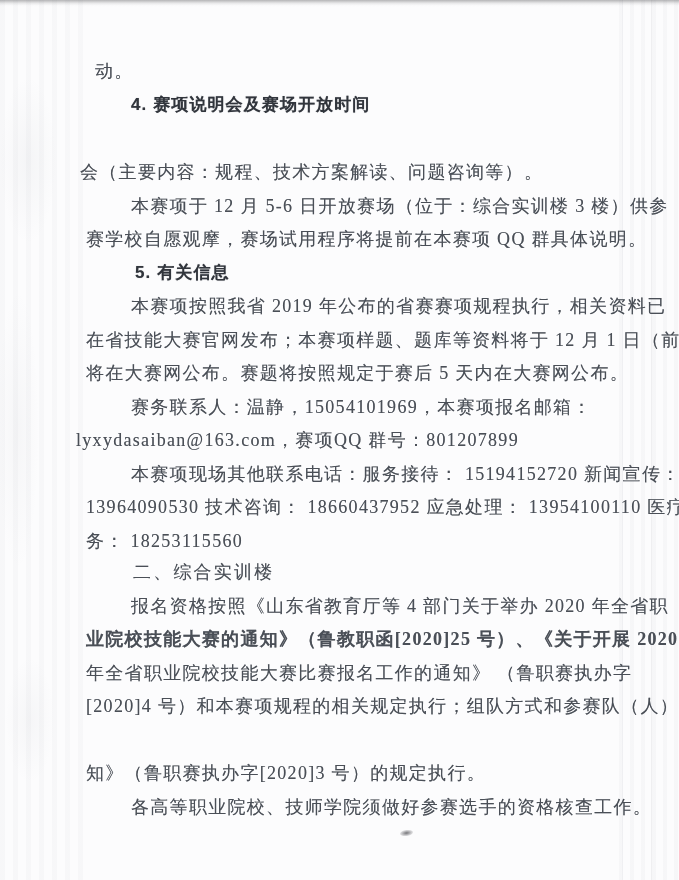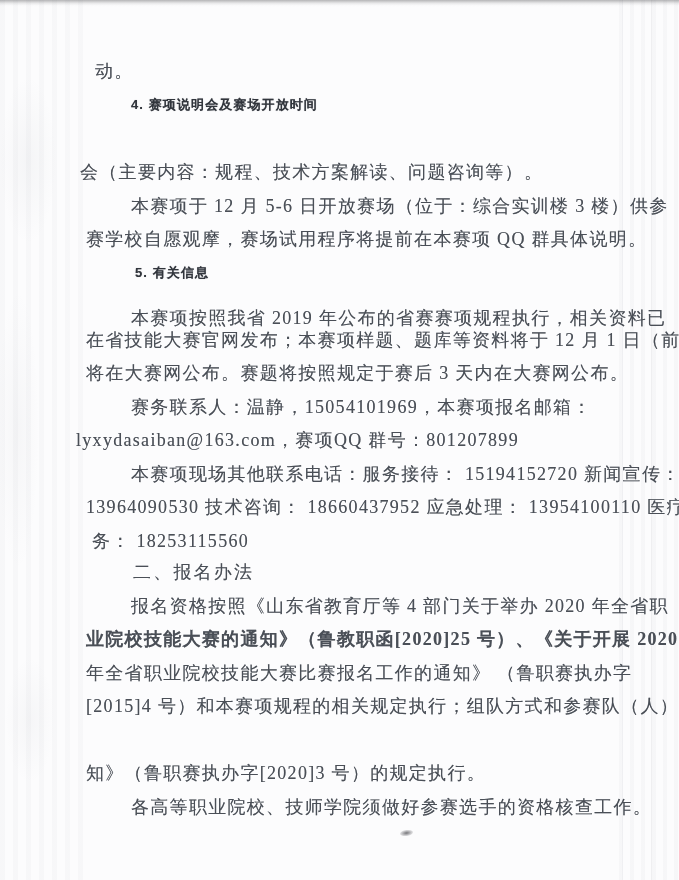--- a/index.html
+++ b/index.html
@@ -79,21 +79,21 @@
     white-space: nowrap;
     font-size: 18px;
     line-height: 24px;
     letter-spacing: 1.3px;
     color: #4a4f57;
     text-shadow: 0 0 0.6px rgba(74,79,87,0.45);
   }
   .ln.hd {
     font-family: "Liberation Sans", sans-serif;
     font-weight: 700;
-    font-size: 13px;
+    font-size: 17px;
     color: #31353c;
     letter-spacing: 1.1px;
     text-shadow: 0 0 0.7px rgba(49,53,60,0.55);
   }
   .ln.sec {
     letter-spacing: 2.2px;
   }
 </style>
 </head>
 <body>
@@ -106,29 +106,29 @@
   <div class="scan-vline-1"></div>
   <div class="scan-vline-2"></div>
   <div class="smudge-mark"></div>
 
   <div class="ln" style="top:59px;  left:95px;">动。</div>
   <div class="ln hd" style="top:93px;  left:131px;">4.  赛项说明会及赛场开放时间</div>
   <div class="ln" style="top:160px; left:80px;">会（主要内容：规程、技术方案解读、问题咨询等）。</div>
   <div class="ln" style="top:194px; left:131px;">本赛项于 12 月 5-6 日开放赛场（位于：综合实训楼 3 楼）供参</div>
   <div class="ln" style="top:227px; left:86px;">赛学校自愿观摩，赛场试用程序将提前在本赛项 QQ 群具体说明。</div>
   <div class="ln hd" style="top:261px; left:135px;">5. 有关信息</div>
-  <div class="ln" style="top:294px; left:131px;margin-top:12px;">本赛项按照我省 2019 年公布的省赛赛项规程执行，相关资料已</div>
+  <div class="ln" style="top:294px; left:131px;">本赛项按照我省 2019 年公布的省赛赛项规程执行，相关资料已</div>
   <div class="ln" style="top:328px; left:86px;">在省技能大赛官网发布；本赛项样题、题库等资料将于 12 月 1 日（前）</div>
-  <div class="ln" style="top:361px; left:86px;">将在大赛网公布。赛题将按照规定于赛后 3 天内在大赛网公布。</div>
+  <div class="ln" style="top:361px; left:86px;">将在大赛网公布。赛题将按照规定于赛后 5 天内在大赛网公布。</div>
   <div class="ln" style="top:395px; left:131px;">赛务联系人：温静，15054101969，本赛项报名邮箱：</div>
   <div class="ln" style="top:428px; left:76px;">lyxydasaiban@163.com，赛项QQ 群号：801207899</div>
   <div class="ln" style="top:462px; left:131px;">本赛项现场其他联系电话：服务接待： 15194152720 新闻宣传：</div>
   <div class="ln" style="top:495px; left:86px;">13964090530 技术咨询： 18660437952 应急处理： 13954100110 医疗服</div>
-  <div class="ln" style="top:529px; left:86px;margin-left:6px;">务： 18253115560</div>
-  <div class="ln sec" style="top:560px; left:133px;">二、报名办法</div>
+  <div class="ln" style="top:529px; left:86px;">务： 18253115560</div>
+  <div class="ln sec" style="top:560px; left:133px;">二、综合实训楼</div>
   <div class="ln" style="top:594px; left:131px;">报名资格按照《山东省教育厅等 4 部门关于举办 2020 年全省职</div>
   <div class="ln" style="top:627px; left:86px;font-weight:bold;">业院校技能大赛的通知》（鲁教职函[2020]25 号）、《关于开展 2020</div>
   <div class="ln" style="top:661px; left:86px;">年全省职业院校技能大赛比赛报名工作的通知》 （鲁职赛执办字</div>
-  <div class="ln" style="top:694px; left:86px;">[2015]4 号）和本赛项规程的相关规定执行；组队方式和参赛队（人）</div>
+  <div class="ln" style="top:694px; left:86px;">[2020]4 号）和本赛项规程的相关规定执行；组队方式和参赛队（人）</div>
   <div class="ln" style="top:761px; left:86px;">知》（鲁职赛执办字[2020]3 号）的规定执行。</div>
   <div class="ln" style="top:795px; left:131px;">各高等职业院校、技师学院须做好参赛选手的资格核查工作。</div>
 
 </div>
 
 </body></html>

